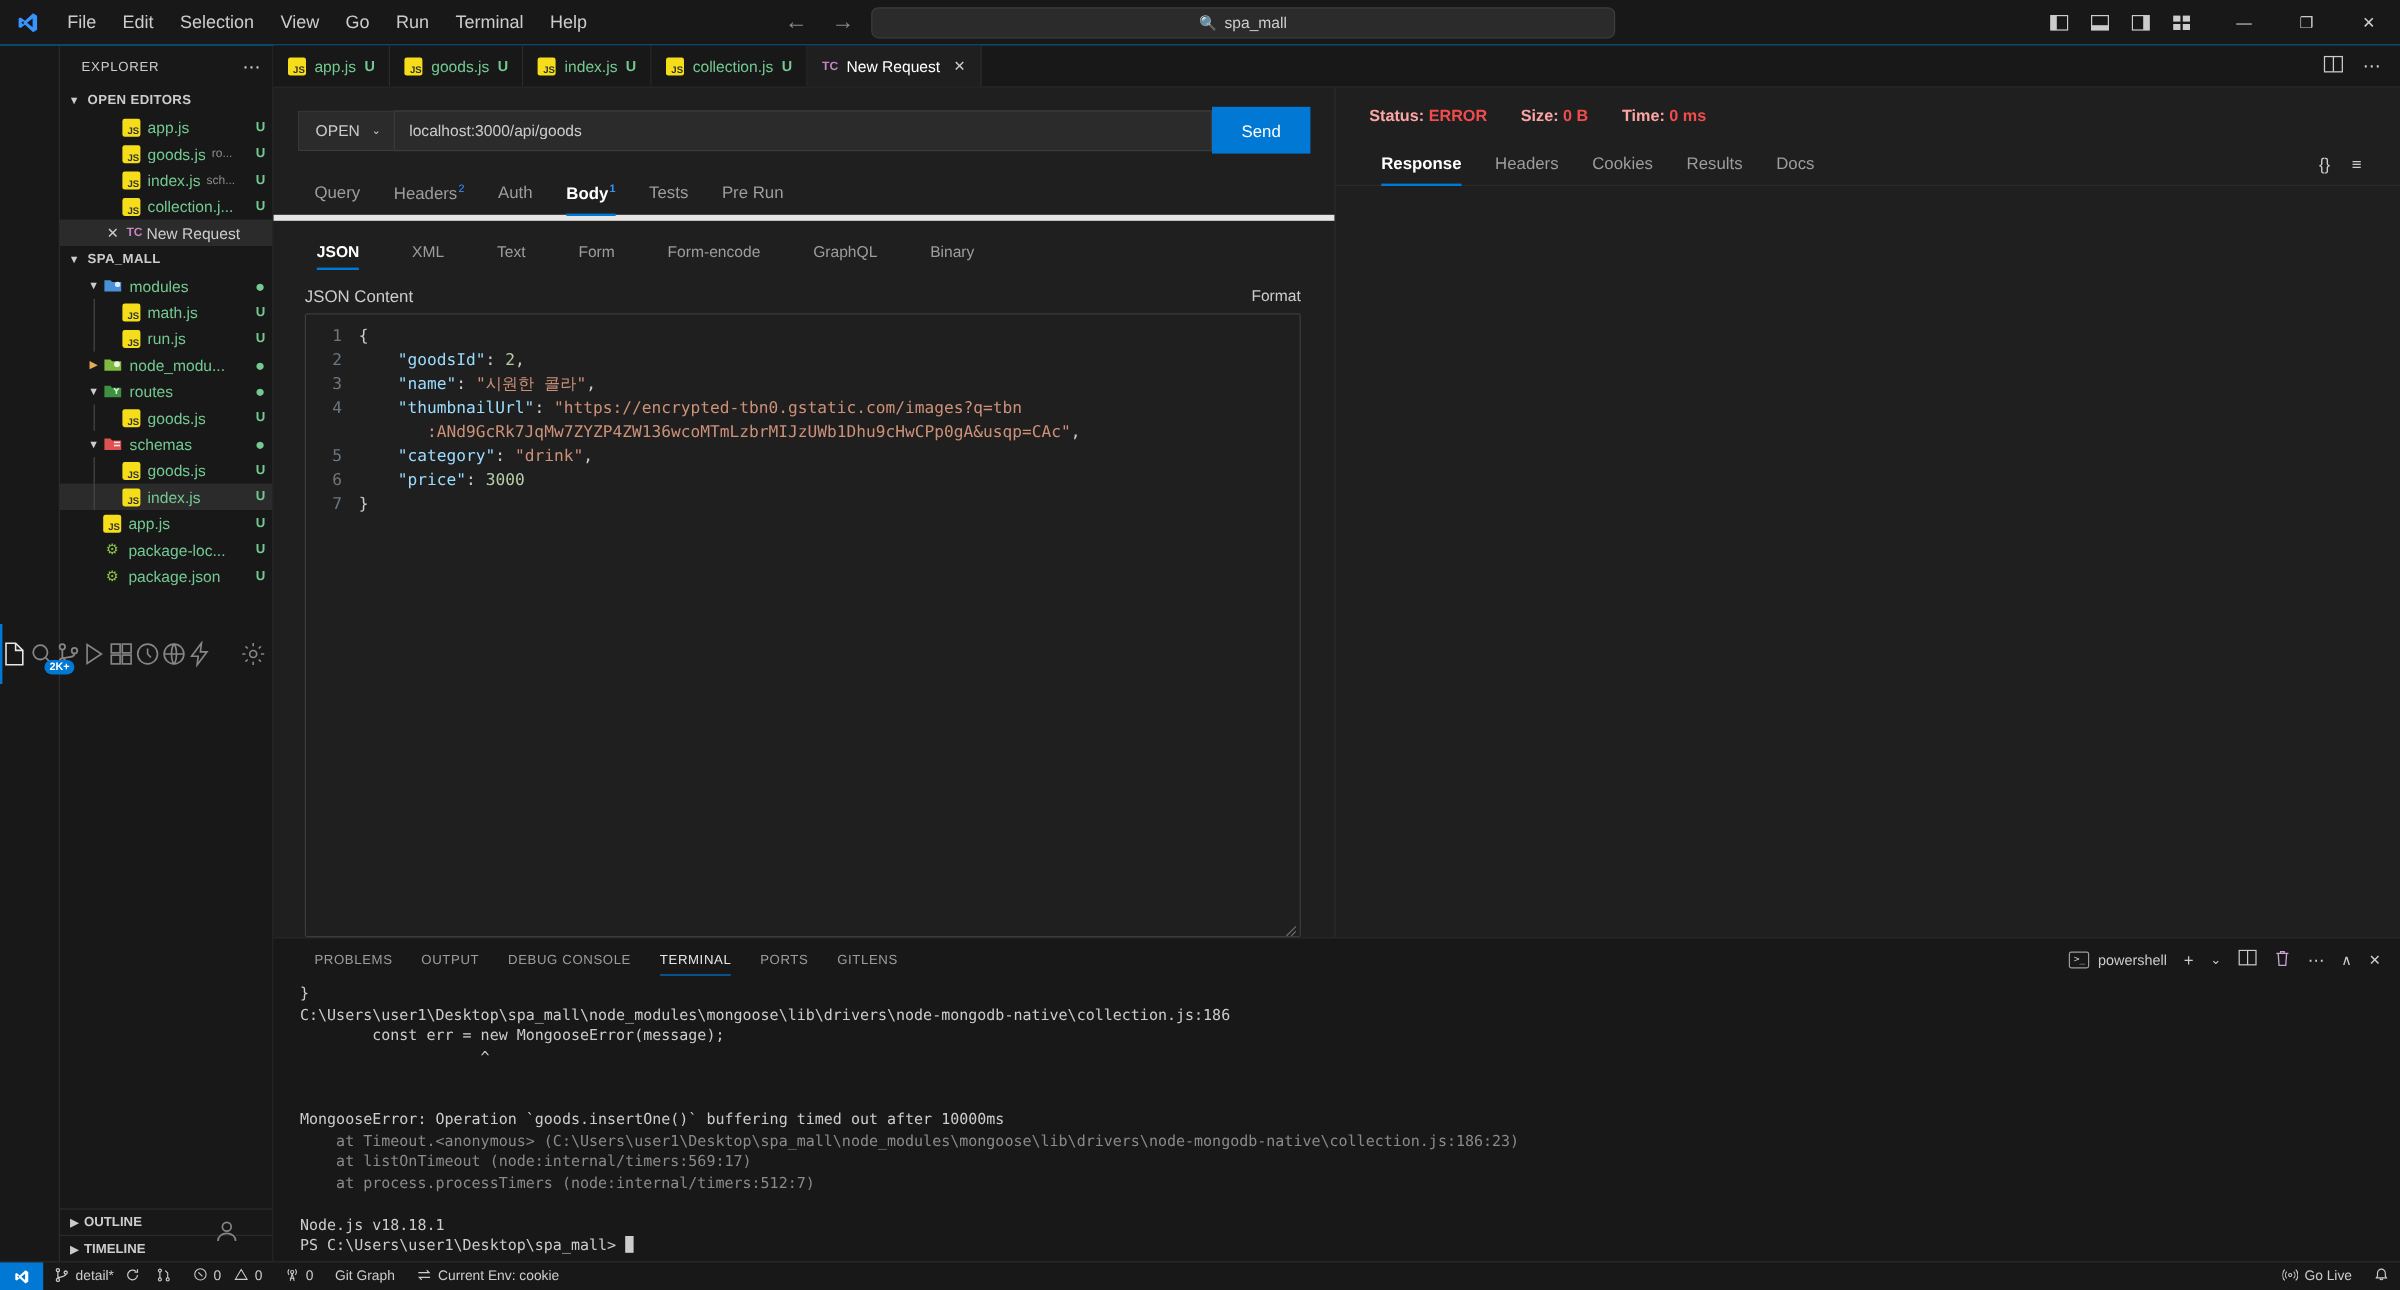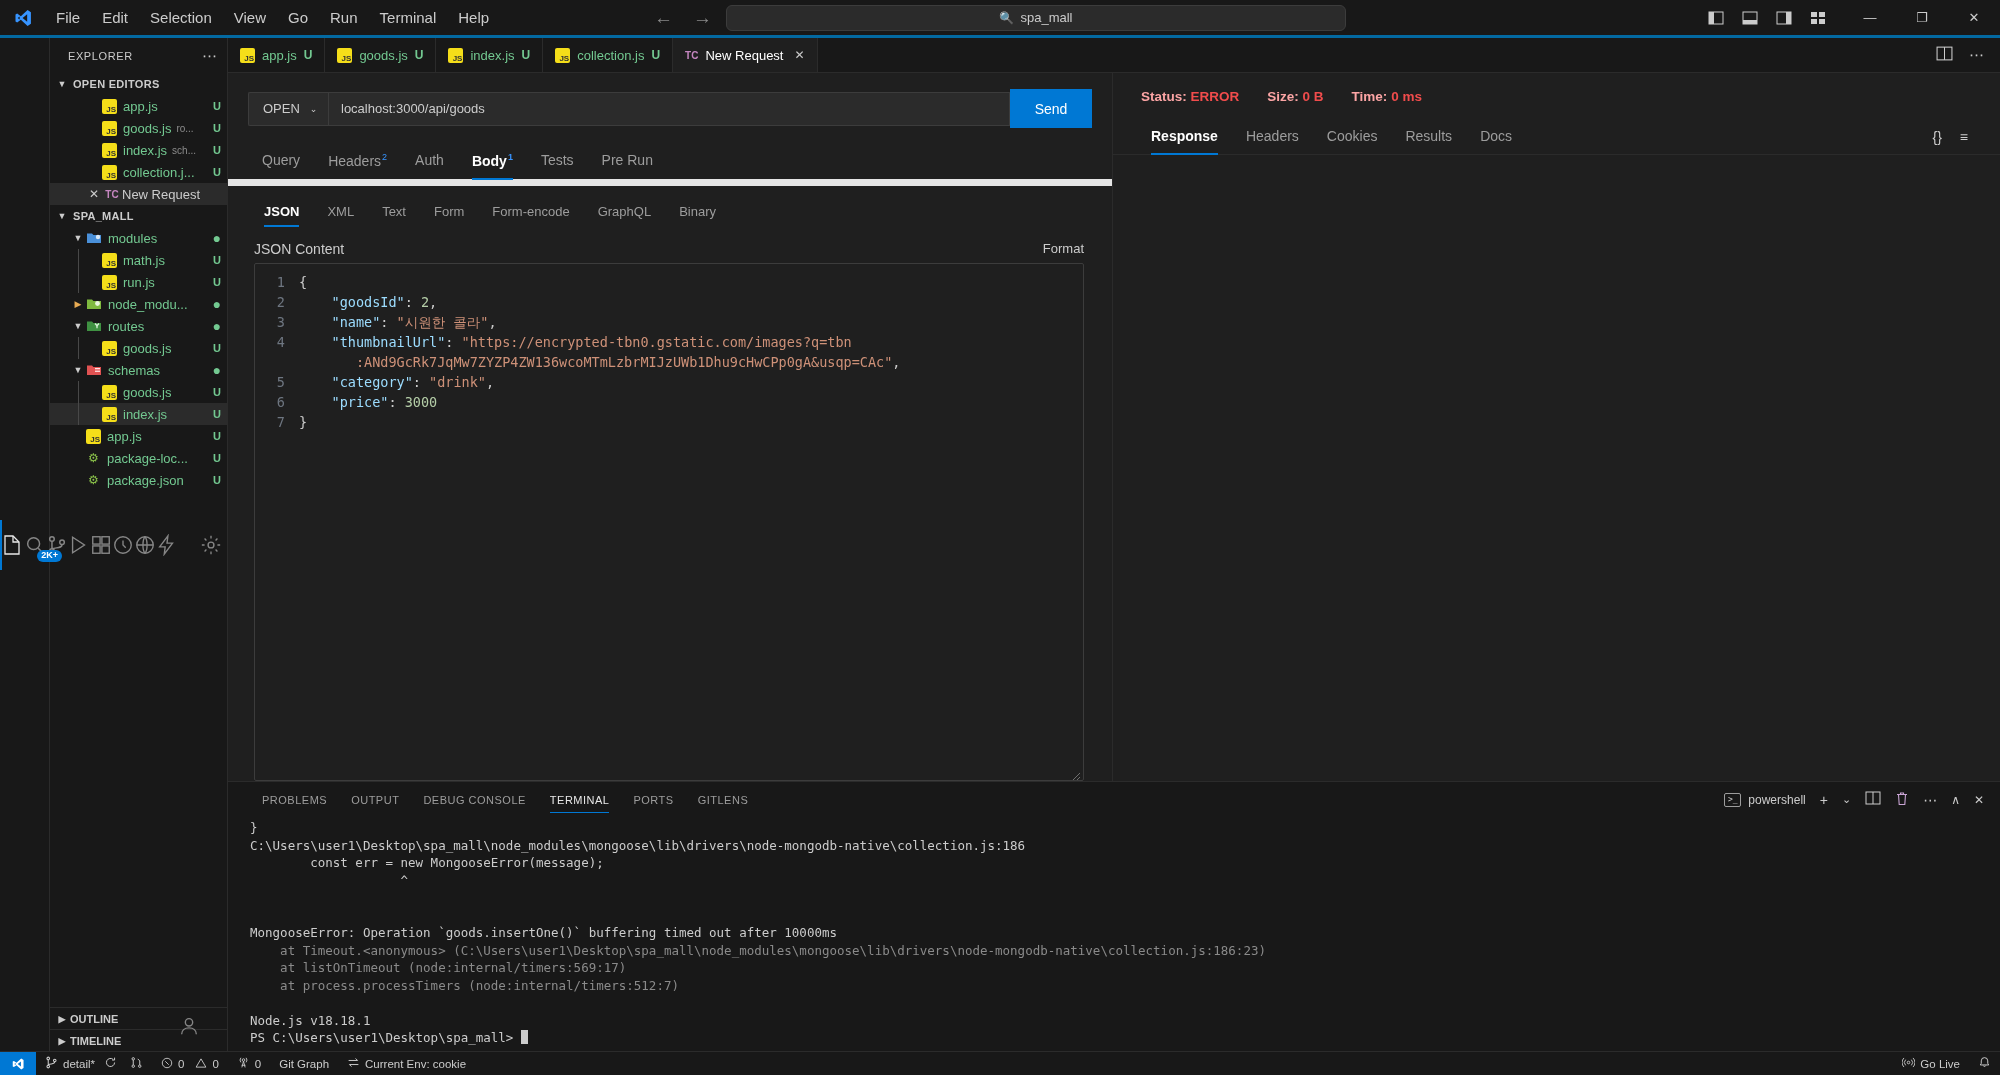--- a/index.html
+++ b/index.html
@@ -8,21 +8,21 @@
     background: #1f1f1f;
     font-family: "Liberation Sans", sans-serif;
     overflow: hidden;
     color: #cccccc;
   }
   .app { width: 2000px; height: 1075px; display: flex; flex-direction: column; background:#1f1f1f; }
 
   
   .titlebar {
     height: 38px; background: #181818; display: flex; align-items: center;
-    border-bottom: 3px solid #0369a1; flex: 0 0 38px; position: relative;
+    border-bottom: 1px solid #0369a1; flex: 0 0 38px; position: relative;
   }
   .vs-logo { width: 46px; display:flex; align-items:center; justify-content:center; }
   .vs-logo svg { width: 20px; height: 20px; }
   .menu { display: flex; align-items: center; gap: 2px; }
   .menu-item {
     font-size: 15px; color: #cccccc; padding: 4px 10px; border-radius: 3px;
     white-space: nowrap; cursor: default;
   }
   .title-center { position:absolute; left:50%; transform: translateX(-50%); display:flex; align-items:center; gap:14px; }
   .nav-arrows { display:flex; gap: 20px; color:#8a8a8a; font-size:19px; }
@@ -118,28 +118,28 @@
   .method-select .cv { font-size: 9px; color:#cccccc; }
   .url-input {
     flex:1 1 auto; height:34px; background:#2b2b2b; border:1px solid #3c3c3c;
     color:#cccccc; font-size:13px; padding: 0 12px; outline:none; border-radius:0;
     font-family: "Liberation Sans", sans-serif;
   }
   .send-btn {
     height:39px; min-width: 82px; background:#0078d4; color:#ffffff; border:none;
     font-size:14px; cursor:pointer; font-family:"Liberation Sans", sans-serif;
   }
-  .req-tabs { display:flex; align-items:center; gap: 0; padding: 0 20px; margin-top: 16px; border-bottom:7px solid #e5e5e5; }
+  .req-tabs { display:flex; align-items:center; gap: 0; padding: 0 20px; margin-top: 16px; border-bottom:5px solid #e5e5e5; }
   .rt {
     font-size: 14px; color:#9d9d9d; padding: 8px 14px 10px 14px; position:relative; white-space:nowrap;
   }
   .rt.active { color:#ffffff; font-weight:600; }
   .rt.active::after { content:""; position:absolute; left:14px; right:14px; bottom:-1px; height:2px; background:#0078d4; }
   .rt sup { font-size: 9px; color:#3794ff; margin-left:1px; vertical-align: super; }
-  .body-types { display:flex; padding: 0 22px; margin-top: 12px; }
+  .body-types { display:flex; padding: 0 22px; margin-top: 12px; gap: 16px; }
   .bt { font-size:13px; color:#9d9d9d; padding: 6px 14px 8px 14px; position:relative; }
   .bt.active { color:#ffffff; font-weight:600; }
   .bt.active::after { content:""; position:absolute; left:14px; right:14px; bottom:0; height:2px; background:#0078d4; }
   .json-head { display:flex; align-items:center; justify-content:space-between; padding: 14px 28px 6px 26px; }
   .json-head .lbl { font-size: 14px; color:#cccccc; }
   .json-head .fmt { font-size: 13px; color:#cccccc; }
   .editor {
     margin: 0 28px 0 26px; background:#1f1f1f; border:1px solid #3c3c3c; border-radius:2px;
     flex: 1 1 auto; min-height:0; padding: 8px 0 0 0; position:relative; overflow:hidden;
   }

